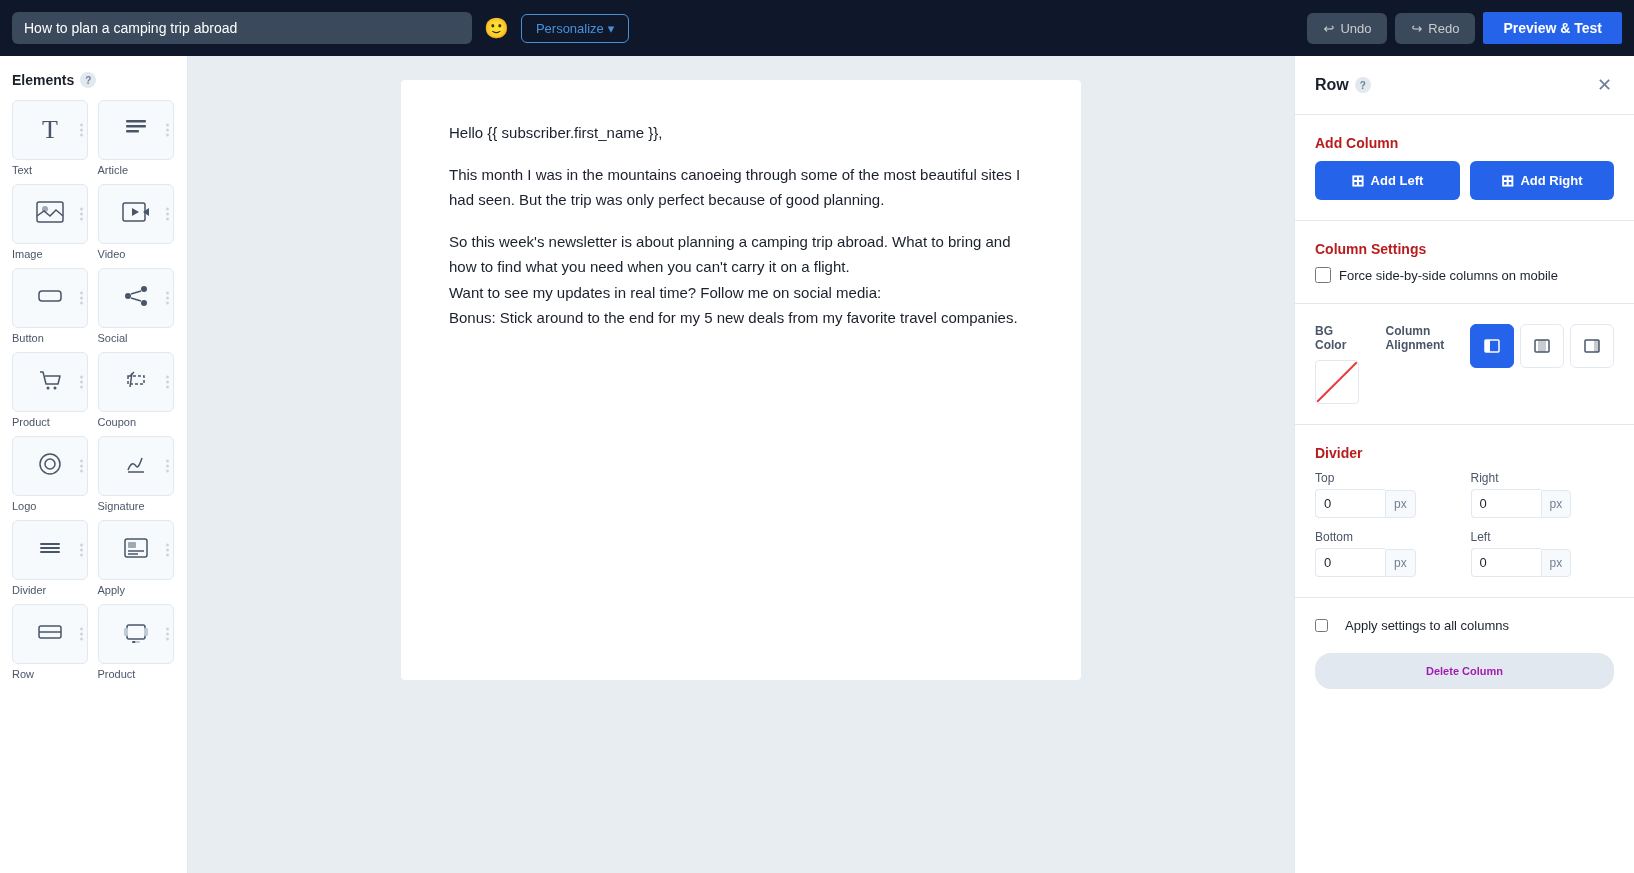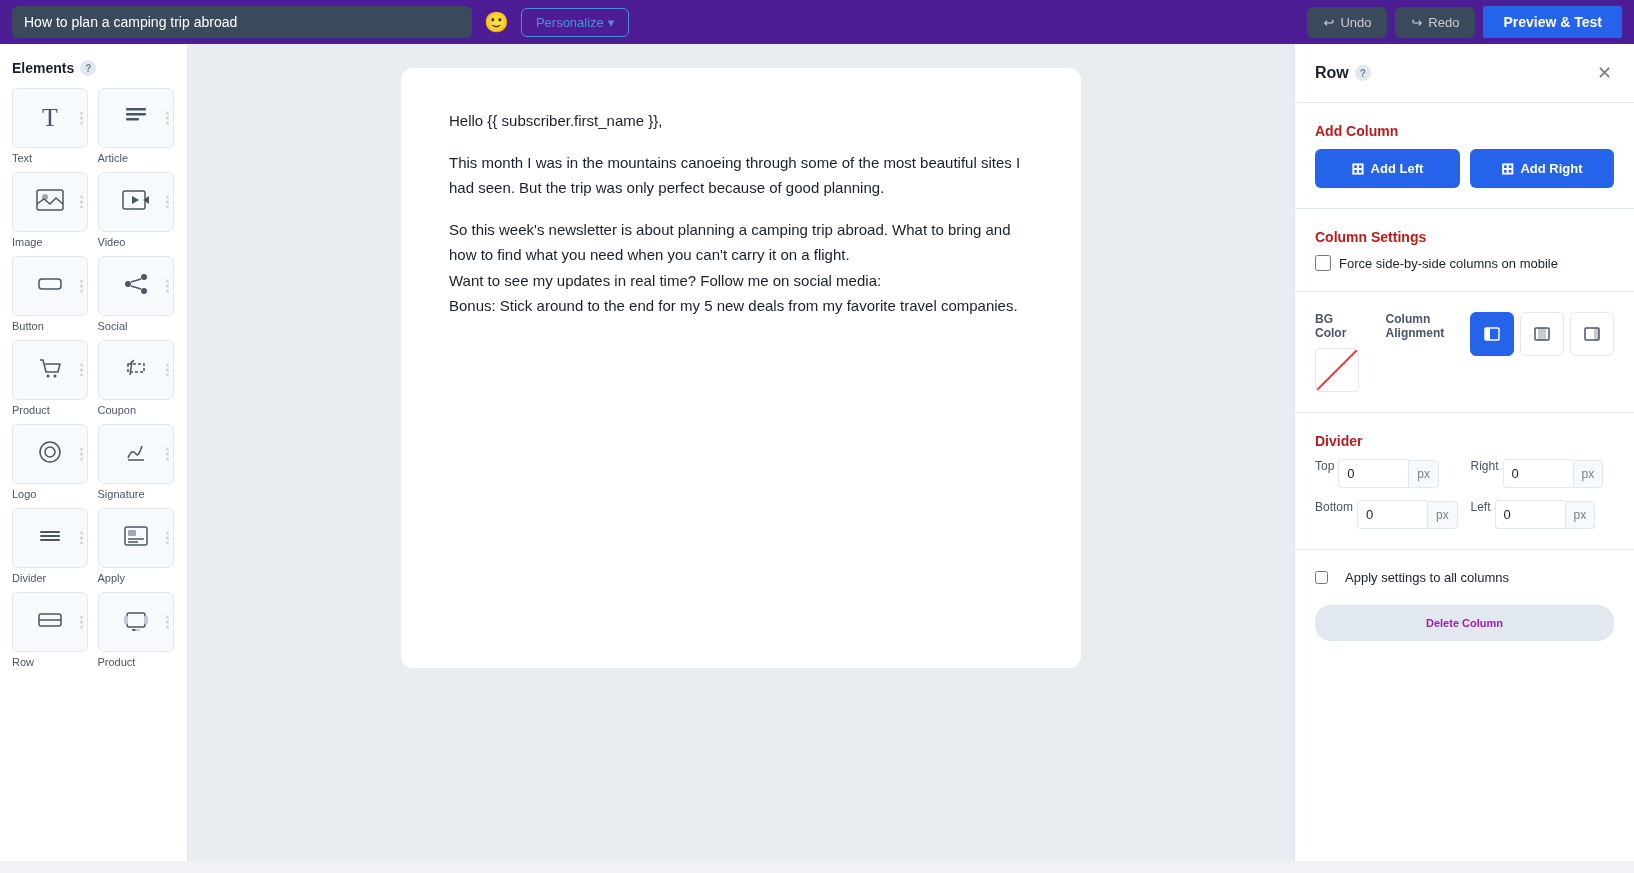--- a/index.html
+++ b/index.html
@@ -1,21 +1,21 @@
 <!DOCTYPE html>
 <html><head>
   <meta charset="utf-8">
   <style>
     * { box-sizing: border-box; margin: 0; padding: 0; }
     body { font-family: -apple-system, BlinkMacSystemFont, 'Segoe UI', sans-serif; background: #f0f2f5; height: 873px; overflow: hidden; }
 
     
     .topbar {
       display: flex; align-items: center; justify-content: space-between;
-      background: #4c1d95; height: 44px; padding: 0 12px; gap: 8px;
+      background: #0f172a; height: 56px; padding: 0 12px; gap: 8px;
     }
     .topbar-left { display: flex; align-items: center; gap: 8px; flex: 1; }
     .subject-input {
       background: #3a4a5c; border: none; border-radius: 6px;
       color: #fff; font-size: 14px; padding: 8px 12px; width: 460px; outline: none;
     }
     .emoji-btn {
       background: none; border: none; cursor: pointer; color: #aaa; font-size: 20px; padding: 4px;
     }
     .personalize-btn {
@@ -53,21 +53,21 @@
       position: absolute; right: 4px; top: 50%; transform: translateY(-50%);
       display: flex; flex-direction: column; gap: 2px; opacity: 0.3;
     }
     .element-card .drag-dots span { display: block; width: 3px; height: 3px; background: #718096; border-radius: 50%; }
     .element-icon { font-size: 22px; color: #4a5568; }
 
     
     .canvas { flex: 1; background: #e8edf2; padding: 24px; overflow-y: auto; }
     .email-body {
       background: #fff; max-width: 680px; margin: 0 auto; padding: 40px 48px;
-      border-radius: 12px; min-height: 600px;
+      border-radius: 4px; min-height: 600px;
     }
     .email-text { font-size: 15px; color: #1a202c; line-height: 1.7; }
     .email-text p { margin-bottom: 16px; }
 
     
     .right-panel {
       width: 340px; background: #fff; border-left: 1px solid #e2e8f0;
       display: flex; flex-direction: column; flex-shrink: 0; overflow-y: auto;
     }
     .panel-header {
@@ -112,21 +112,21 @@
     .align-btn {
       width: 44px; height: 44px; border: 1.5px solid #e2e8f0; border-radius: 6px;
       background: #fff; cursor: pointer; display: flex; align-items: center; justify-content: center;
       color: #4a5568; font-size: 16px;
     }
     .align-btn.active { background: #2563eb; border-color: #2563eb; color: #fff; }
 
     
     .padding-section {}
     .padding-grid { display: grid; grid-template-columns: 1fr 1fr; gap: 12px; margin-top: 8px; }
-    .padding-field { display: flex; gap: 4px; }
+    .padding-field { display: flex; flex-direction: column; gap: 4px; }
     .padding-field-label { font-size: 12px; color: #4a5568; }
     .padding-input-row { display: flex; align-items: center; gap: 0; }
     .padding-input {
       width: 70px; border: 1px solid #e2e8f0; border-radius: 4px 0 0 4px;
       padding: 6px 8px; font-size: 13px; color: #1a202c; outline: none;
       border-right: none;
     }
     .px-label {
       background: #f7fafc; border: 1px solid #e2e8f0; border-radius: 0 4px 4px 0;
       padding: 6px 8px; font-size: 12px; color: #718096;

